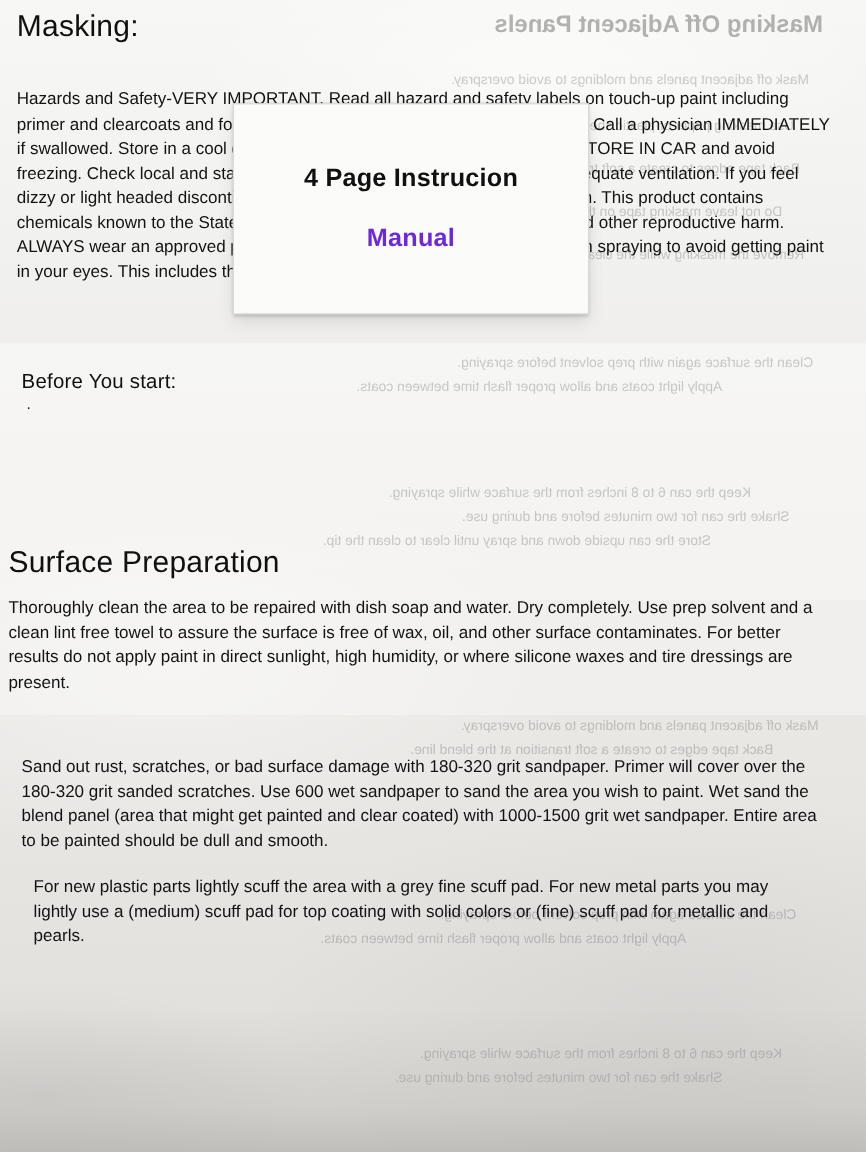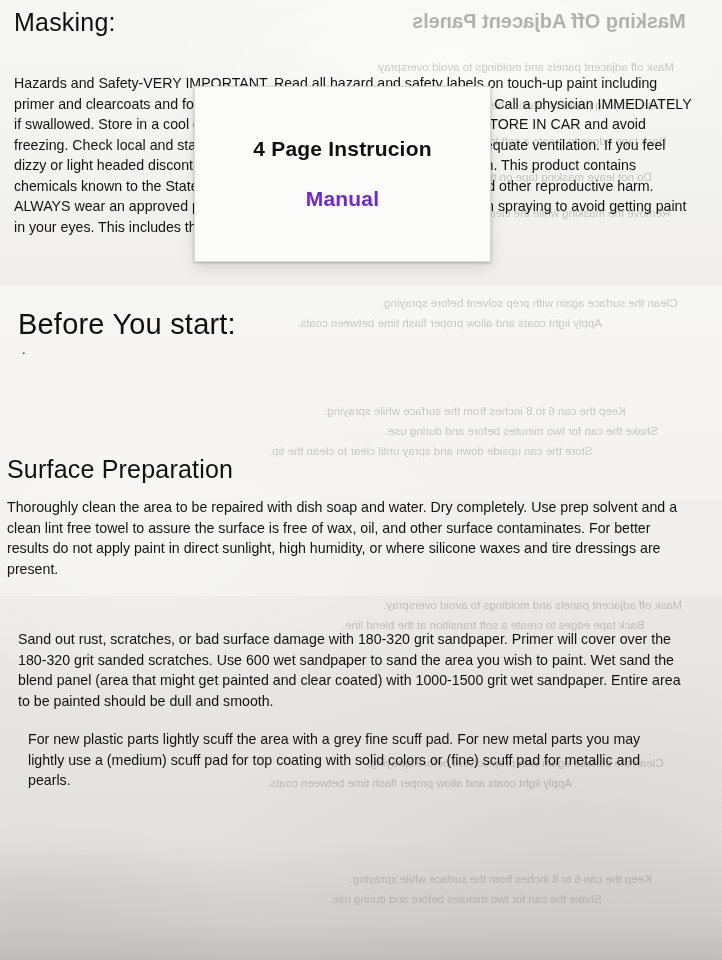--- a/index.html
+++ b/index.html
@@ -87,21 +87,21 @@
 
   .block { position: absolute; }
 
   
   #blk-warning { left: 14px; top: 8px; width: 694px; }
   #blk-warning h1.sec { font-size: 25px; }
   #blk-warning .para { margin-top: 36px; width: 684px; }
 
   
   #blk-before { left: 18px; top: 308px; width: 690px; }
-  #blk-before h1.sec { font-size: 29px; }
+  #blk-before h1.sec { font-size: 17px; }
   #blk-before .dot { font-size: 13px; line-height: 10px; margin: 4px 0 0 4px; color: #222; }
   #blk-before .para { margin-top: 4px; width: 672px; }
 
   
   #blk-surface { left: 7px; top: 455px; width: 690px; }
   #blk-surface h1.sec { font-size: 25px; }
   #blk-surface .para { margin-top: 13px; width: 676px; }
 
   
   #blk-sanding { left: 18px; top: 615px; width: 690px; }

